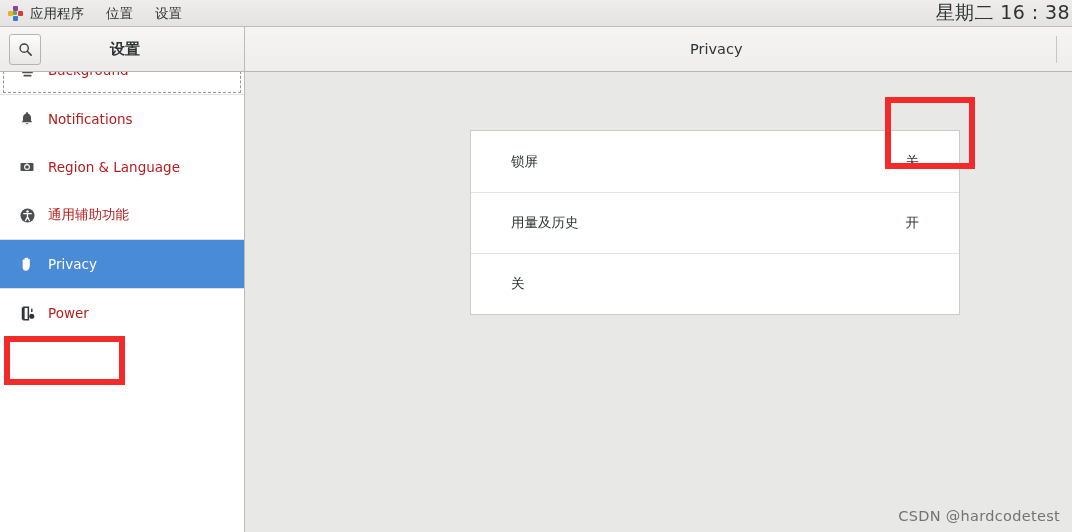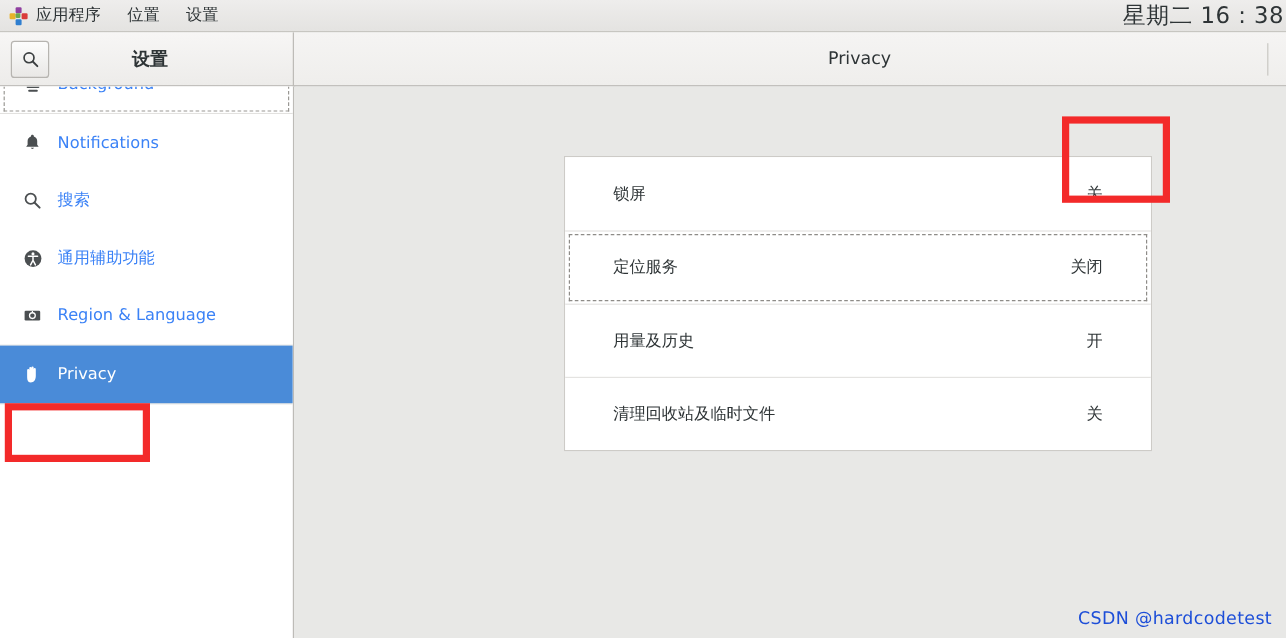--- a/index.html
+++ b/index.html
@@ -84,21 +84,21 @@
     position:relative; height:48px; display:flex; align-items:center;
     padding-left:16px; cursor:pointer; background:#ffffff;
   }
   .side-item.selected{ background:#4a8bd8; }
   .side-item.selected .side-label{ color:#ffffff; }
   .side-item.focusfirst{ height:22px; align-items:flex-start; }
   .side-icon{
     width:22px; height:22px; flex:none; margin-right:10px;
     display:flex; align-items:center; justify-content:center;
   }
-  .side-label{ font-size:13.5px; color:#3b82f6; white-space:nowrap; }
+  .side-label{ font-size:13.5px; color:#b91c1c; white-space:nowrap; }
   .side-sep{ height:1px; background:#e2e1df; margin:0; }
   .focus-dash{
     position:absolute; left:3px; right:3px; top:2px; bottom:2px;
     border:1px dashed #9a9894; pointer-events:none;
   }
 
   
   #content{
     position:absolute; left:246px; top:45px; width:826px; height:460px;
     background:#e8e8e6; overflow:hidden;
@@ -116,21 +116,21 @@
   .plist-label{ font-size:13.5px; color:#2e3436; }
   .plist-value{ font-size:13.5px; color:#2e3436; }
   .row-focus{
     position:absolute; left:3px; right:3px; top:2px; bottom:2px;
     border:1px dashed #8e8c88; pointer-events:none;
   }
 
   
   #watermark{
     position:absolute; right:12px; bottom:8px;
-    font-size:14.5px; color:#1d4ed8; white-space:nowrap;
+    font-size:14.5px; color:#737373; white-space:nowrap;
     letter-spacing:.3px;
   }
 
   
   .annot{
     position:absolute; border:6px solid #f32a2a; pointer-events:none; z-index:50;
   }
   #annot-privacy{ left:4px; top:336px; width:121px; height:49px; }
   #annot-off{ left:885px; top:97px; width:90px; height:72px; }
 </style>
@@ -202,91 +202,87 @@
     <div class="side-item">
       <span class="side-icon">
         <svg width="16" height="16" viewBox="0 0 16 16">
           <path d="M8 1.3c-.7 0-1.2.5-1.2 1.1v.4C5 3.3 4 4.8 4 6.6v3L2.8 11.3h10.4L12 9.6v-3c0-1.8-1-3.3-2.8-3.8v-.4c0-.6-.5-1.1-1.2-1.1z" fill="#4b4f51"></path>
           <path d="M6.6 12.2a1.5 1.5 0 0 0 2.8 0z" fill="#4b4f51"></path>
         </svg>
       </span>
       <span class="side-label">Notifications</span>
     </div>
 
+
     <div class="side-item">
       <span class="side-icon">
         <svg width="16" height="16" viewBox="0 0 16 16">
-          <circle cx="6.6" cy="6.6" r="4.3" fill="none" stroke="#4b4f51" stroke-width="1.5"></circle>
-          <line x1="9.9" y1="9.9" x2="14" y2="14" stroke="#4b4f51" stroke-width="1.7" stroke-linecap="round"></line>
-        </svg>
-      </span>
-      <span class="side-label">搜索</span>
+          <rect x="1.5" y="4" width="13" height="8" rx="1" fill="#4b4f51"></rect>
+          <circle cx="8" cy="8" r="2.4" fill="none" stroke="#ffffff" stroke-width="1.1"></circle>
+          <line x1="8" y1="5.4" x2="8" y2="4.2" stroke="#ffffff" stroke-width="1"></line>
+        </svg>
+      </span>
+      <span class="side-label">Region &amp; Language</span>
     </div>
 
     <div class="side-item">
       <span class="side-icon">
         <svg width="17" height="17" viewBox="0 0 16 16">
           <circle cx="8" cy="8" r="6.6" fill="#4b4f51"></circle>
           <circle cx="8" cy="4.3" r="1.2" fill="#ffffff"></circle>
           <path d="M4.4 6.2h7.2M8 6.2v3.1M8 9.3l-1.9 3.6M8 9.3l1.9 3.6" stroke="#ffffff" stroke-width="1.2" stroke-linecap="round" fill="none"></path>
         </svg>
       </span>
       <span class="side-label">通用辅助功能</span>
     </div>
-
-    <div class="side-item">
-      <span class="side-icon">
-        <svg width="16" height="16" viewBox="0 0 16 16">
-          <rect x="1.5" y="4" width="13" height="8" rx="1" fill="#4b4f51"></rect>
-          <circle cx="8" cy="8" r="2.4" fill="none" stroke="#ffffff" stroke-width="1.1"></circle>
-          <line x1="8" y1="5.4" x2="8" y2="4.2" stroke="#ffffff" stroke-width="1"></line>
-        </svg>
-      </span>
-      <span class="side-label">Region &amp; Language</span>
-    </div>
     <div class="side-sep"></div>
 
 
     <div class="side-item selected">
       <span class="side-icon">
         <svg width="17" height="17" viewBox="0 0 16 16">
           <path d="M3.4 7V4.2a.85.85 0 0 1 1.7 0V6.6V2.6a.85.85 0 0 1 1.7 0v4V2.2a.85.85 0 0 1 1.7 0v4.4V3.4a.85.85 0 0 1 1.7 0v5.2c0 3.3-1.5 5.2-4 5.2S3.4 11.6 3.4 9z" fill="#ffffff"></path>
         </svg>
       </span>
       <span class="side-label">Privacy</span>
     </div>
 
     <div class="side-sep"></div>
 
 
+    <div class="side-item">
+      <span class="side-icon">
+        <svg width="17" height="17" viewBox="0 0 16 16">
+          <path d="M2.6 2.2h2v11.6h-2z" fill="#2e3436"></path>
+          <path d="M4.6 2.2h4.2v11.6H4.6z" fill="none" stroke="#2e3436" stroke-width="1.4"></path>
+          <circle cx="12" cy="10.6" r="2.4" fill="#2e3436"></circle>
+          <rect x="11.4" y="3.4" width="1.3" height="3.2" fill="#2e3436"></rect>
+        </svg>
+      </span>
+      <span class="side-label">Power</span>
+    </div>
 
   </div>
 
   <div id="content">
 
     <div id="privacy-list">
 
       <div class="plist-row">
         <span class="plist-label">锁屏</span>
         <span class="plist-value">关</span>
       </div>
 
-      <div class="plist-row">
-        <div class="row-focus"></div>
-        <span class="plist-label">定位服务</span>
-        <span class="plist-value">关闭</span>
-      </div>
 
       <div class="plist-row">
         <span class="plist-label">用量及历史</span>
         <span class="plist-value">开</span>
       </div>
 
       <div class="plist-row">
-        <span class="plist-label">清理回收站及临时文件</span>
         <span class="plist-value">关</span>
       </div>
 
     </div>
 
     <div id="watermark">CSDN @hardcodetest</div>
   </div>
 
 </div>
 

